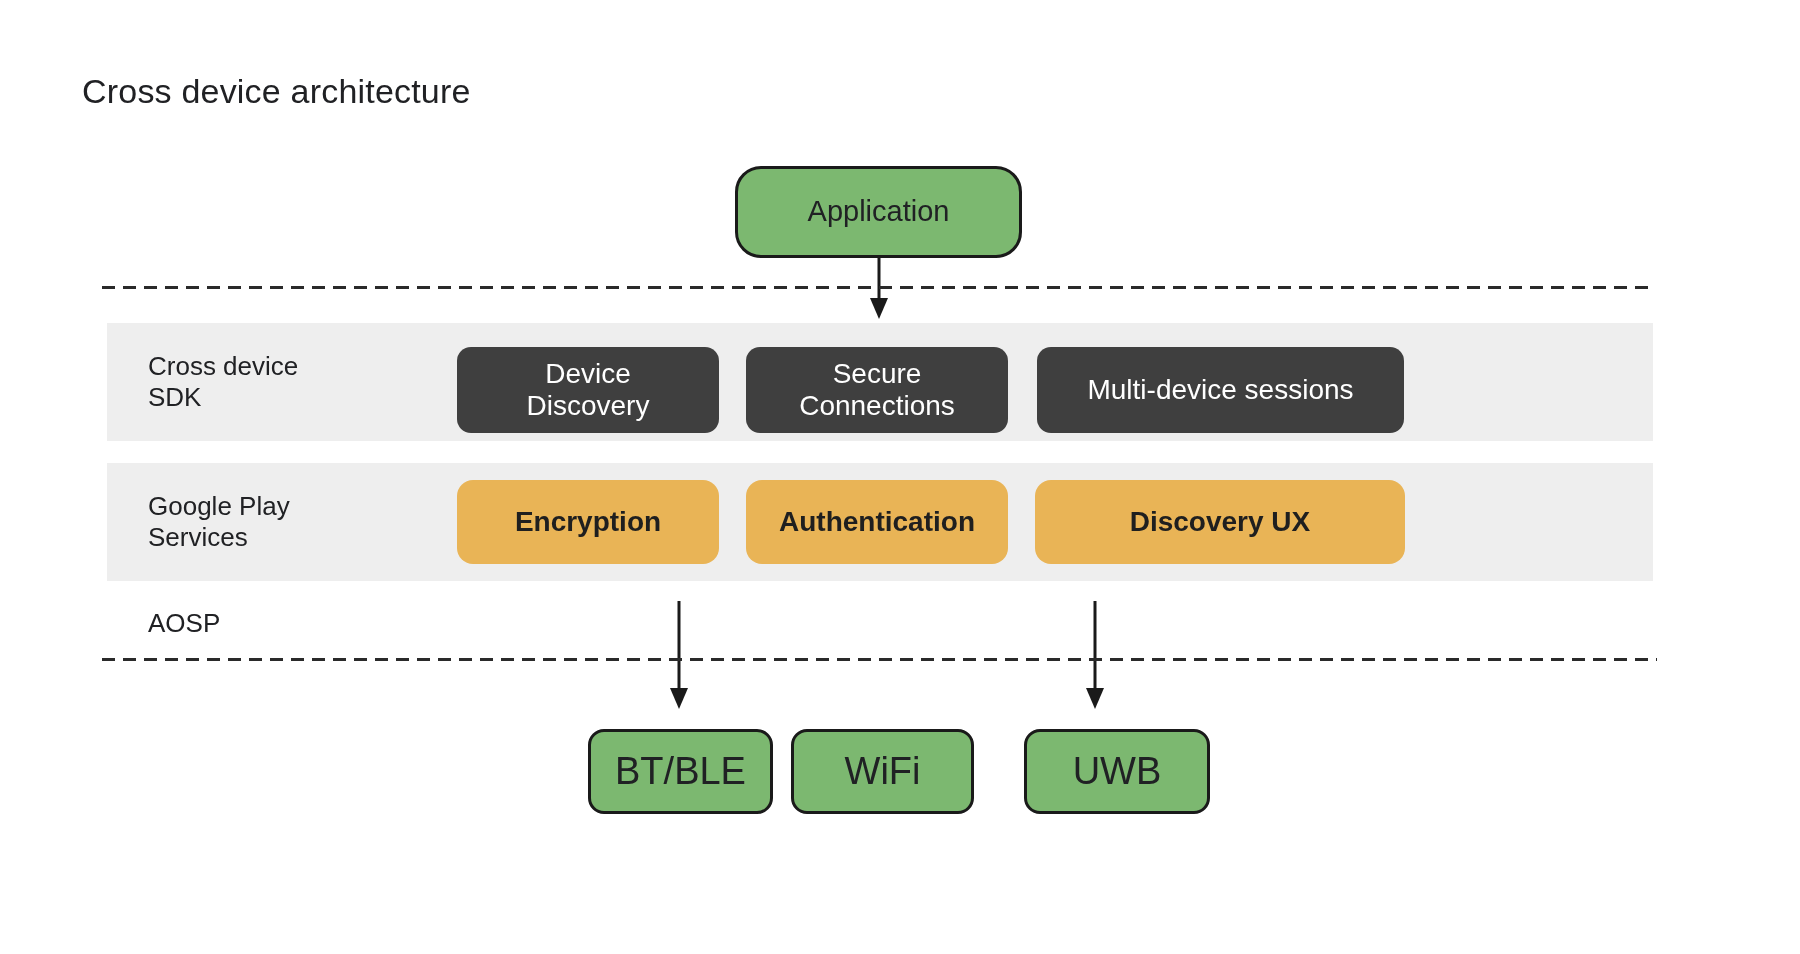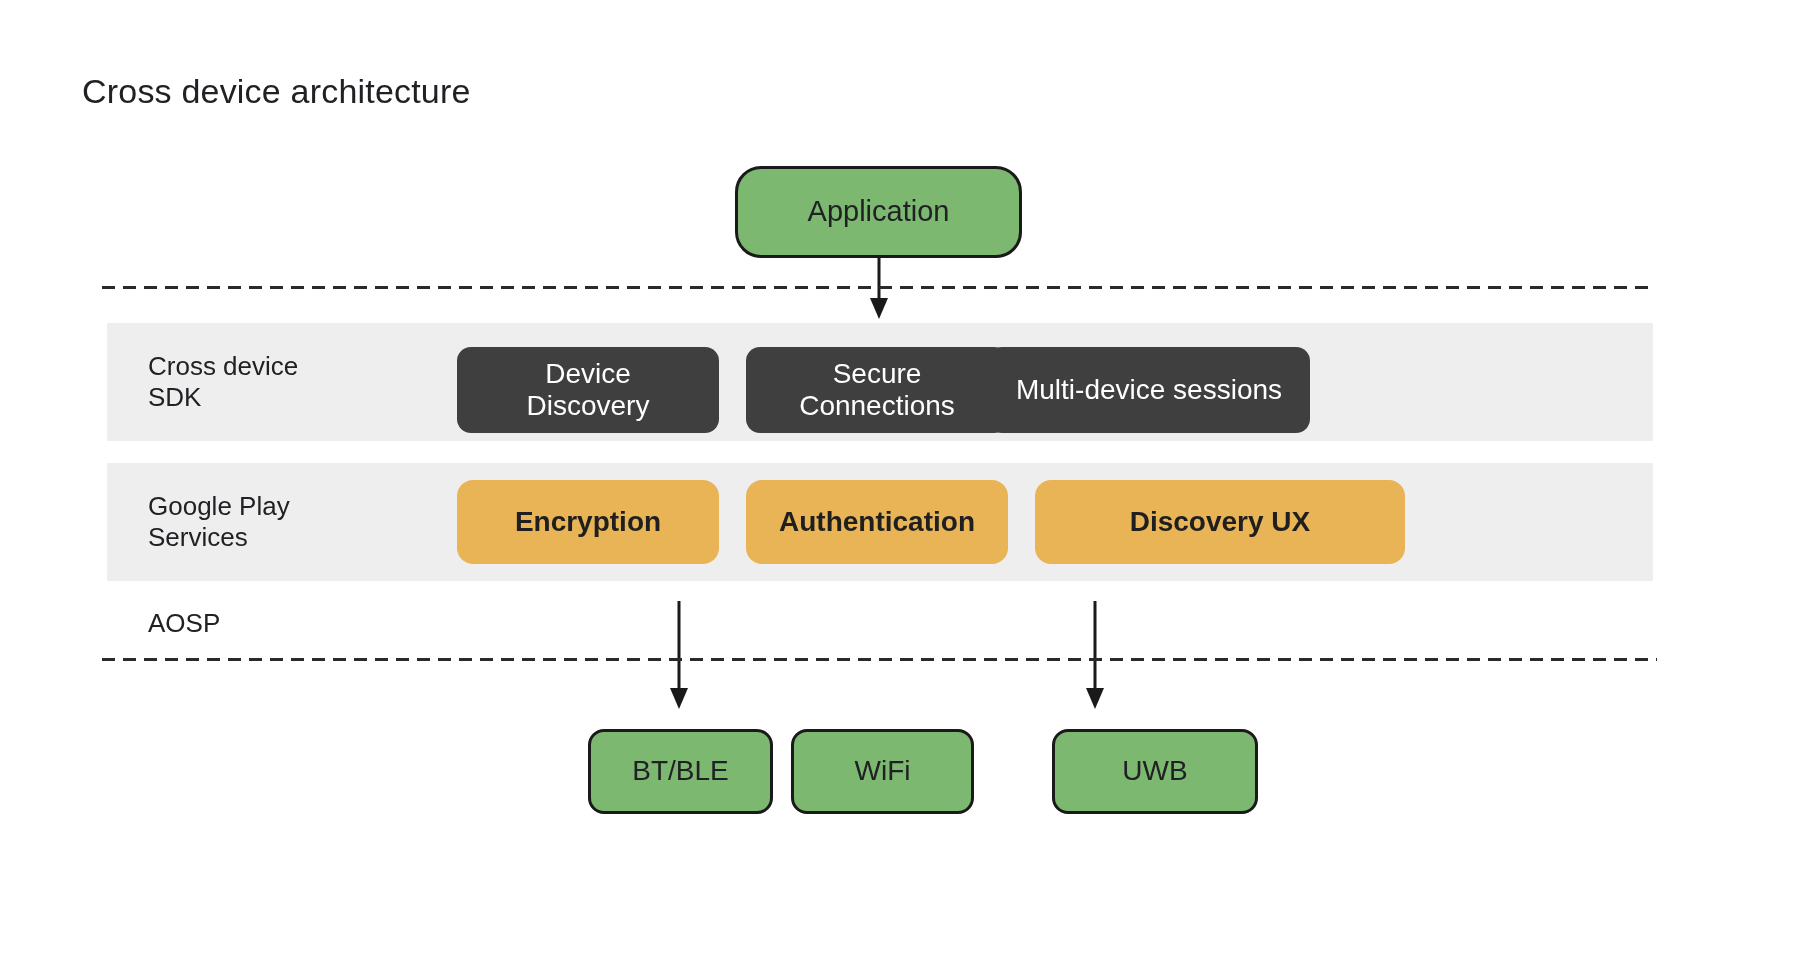--- a/index.html
+++ b/index.html
@@ -75,21 +75,21 @@
     font-size:26px;
     color:var(--text_dark);
     white-space:pre-line;
     line-height:1.18;
   }
   .mid-box{ font-size:28px; }
   .sdk-row .mid-box{ top:347px; height:86px; }
   .gps-row .mid-box{ top:480px; height:84px; }
   .box-slot-1{ left:457px; width:262px; }
   .box-slot-2{ left:746px; width:262px; }
-  .box-slot-3-sdk{ left:988px; width:322px; }
+  .box-slot-3-sdk{ left:1037px; width:367px; }
   .box-slot-3-gps{ left:1035px; width:370px; }
   .aosp-label{
     position:absolute;
     left:148px; top:608px;
     font-size:26px;
     color:var(--text_dark);
   }
   .dashed-line{
     position:absolute;
     height:3px;
@@ -117,25 +117,25 @@
   .arrow-app{ left:879px; top:258px; }
   .arrow-app .shaft{ top:0; height:42px; }
   .arrow-app .head{ top:40px; }
   .arrow-bt{ left:679px; top:601px; }
   .arrow-uwb{ left:1095px; top:601px; }
   .arrow-bt .shaft, .arrow-uwb .shaft{ top:0; height:89px; }
   .arrow-bt .head, .arrow-uwb .head{ top:87px; }
   .radio-box{
     top:729px; height:85px;
     border-radius:16px;
-    font-size:28px;
+    font-size:38px;
   }
   .radio-1{ left:588px; width:185px; }
   .radio-2{ left:791px; width:183px; }
-  .radio-3{ left:1052px; width:206px; }
+  .radio-3{ left:1024px; width:186px; }
 </style>
 </head>
 <body>
 
 <div class="canvas">
 
   <h1 class="page-title">Cross device architecture</h1>
 
   <div class="node node-green app-box">Application</div>
 

